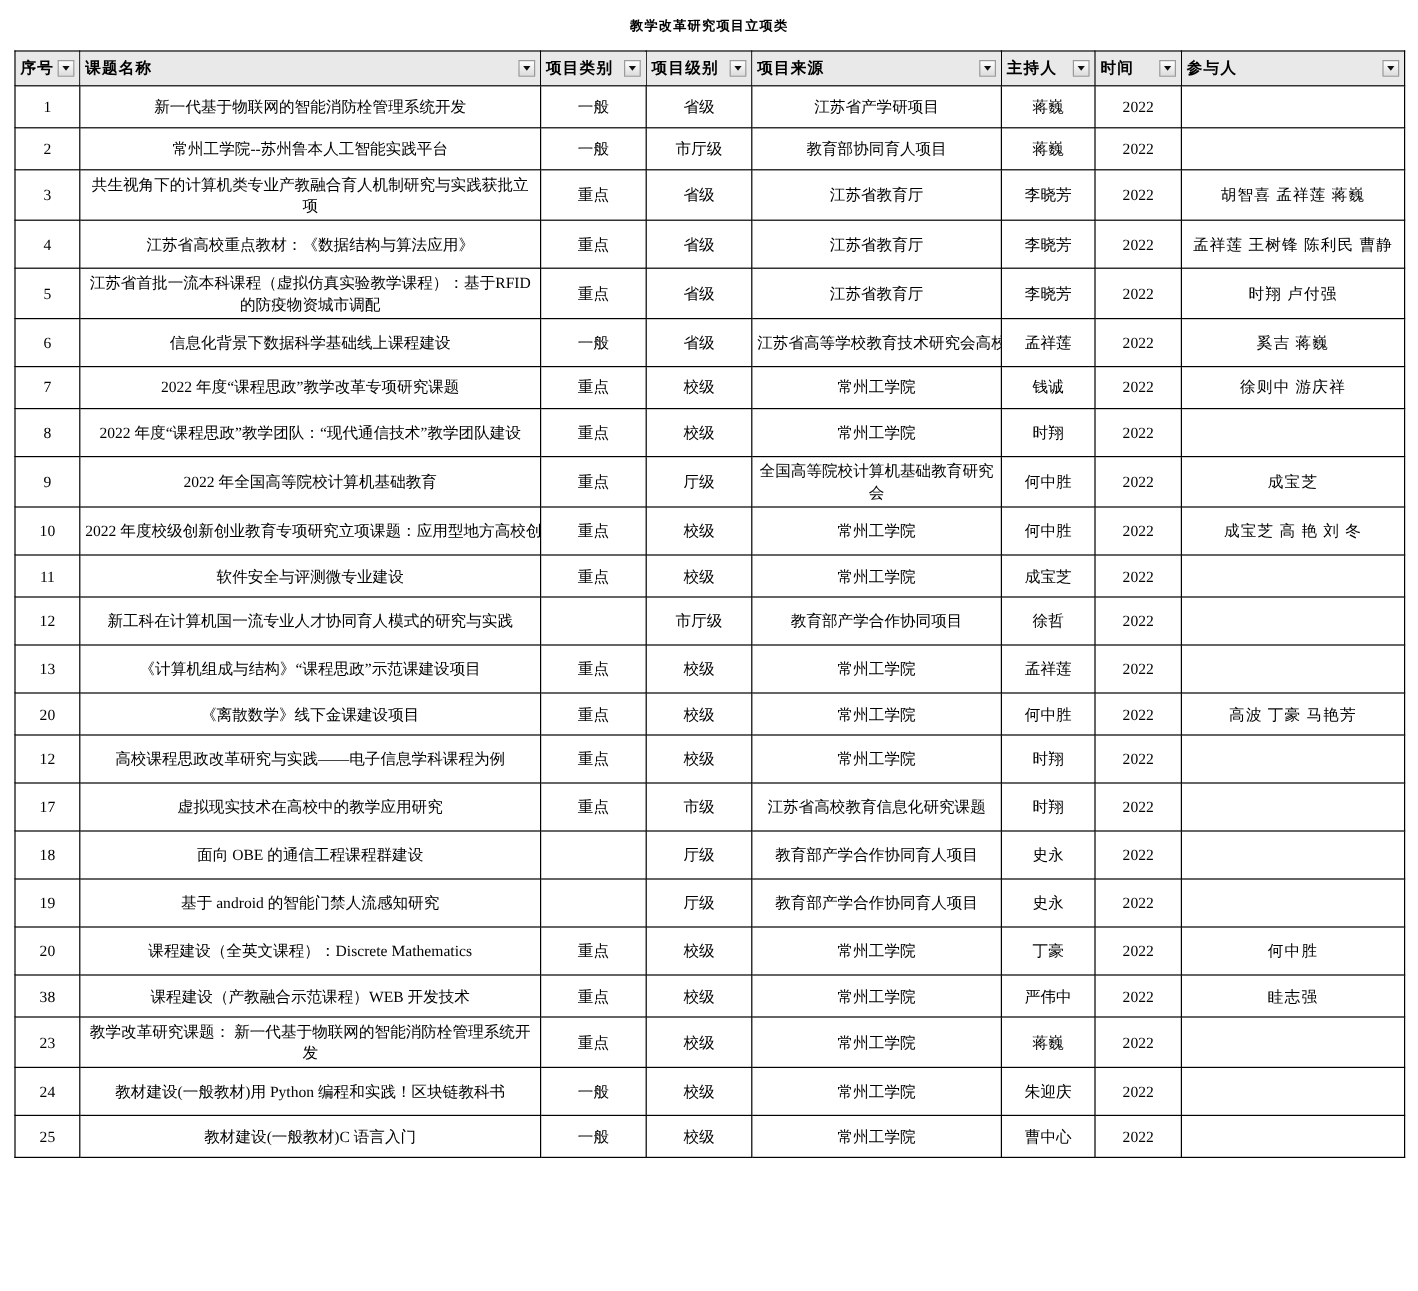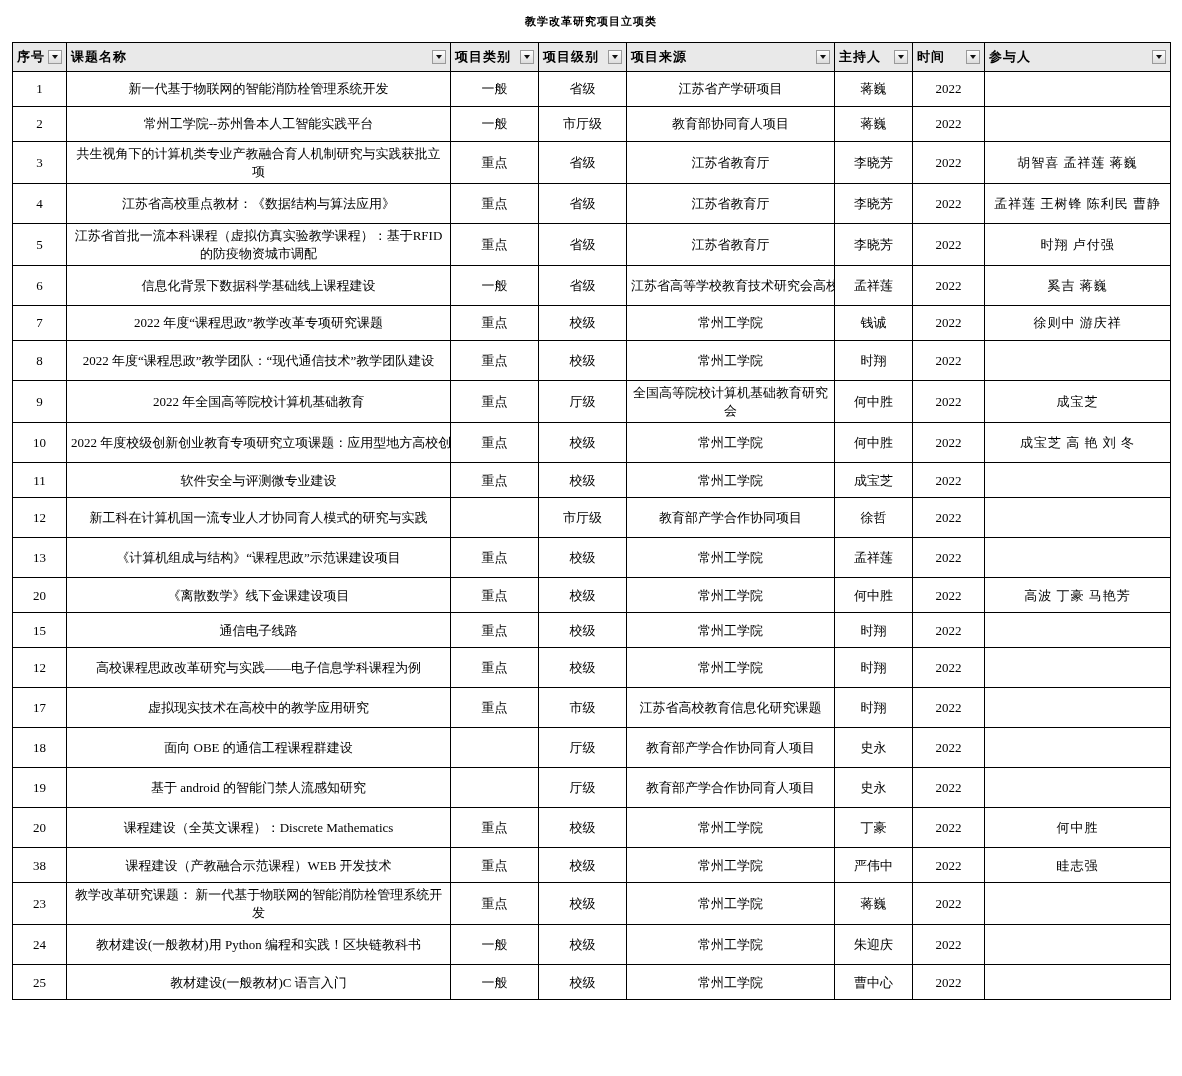--- a/index.html
+++ b/index.html
@@ -316,30 +316,20 @@
       <tr>
         <td class="c-num">20</td>
         <td class="c-name">《离散数学》线下金课建设项目</td>
         <td>重点</td>
         <td>校级</td>
         <td class="c-src">常州工学院</td>
         <td>何中胜</td>
         <td>2022</td>
         <td class="c-part">高波 丁豪 马艳芳</td>
       </tr>
-      <tr>
-        <td class="c-num">15</td>
-        <td class="c-name">通信电子线路</td>
-        <td>重点</td>
-        <td>校级</td>
-        <td class="c-src">常州工学院</td>
-        <td>时翔</td>
-        <td>2022</td>
-        <td class="c-part"></td>
-      </tr>
       <tr class="r-tall">
         <td class="c-num">12</td>
         <td class="c-name">高校课程思政改革研究与实践——电子信息学科课程为例</td>
         <td>重点</td>
         <td>校级</td>
         <td class="c-src">常州工学院</td>
         <td>时翔</td>
         <td>2022</td>
         <td class="c-part"></td>
       </tr>

